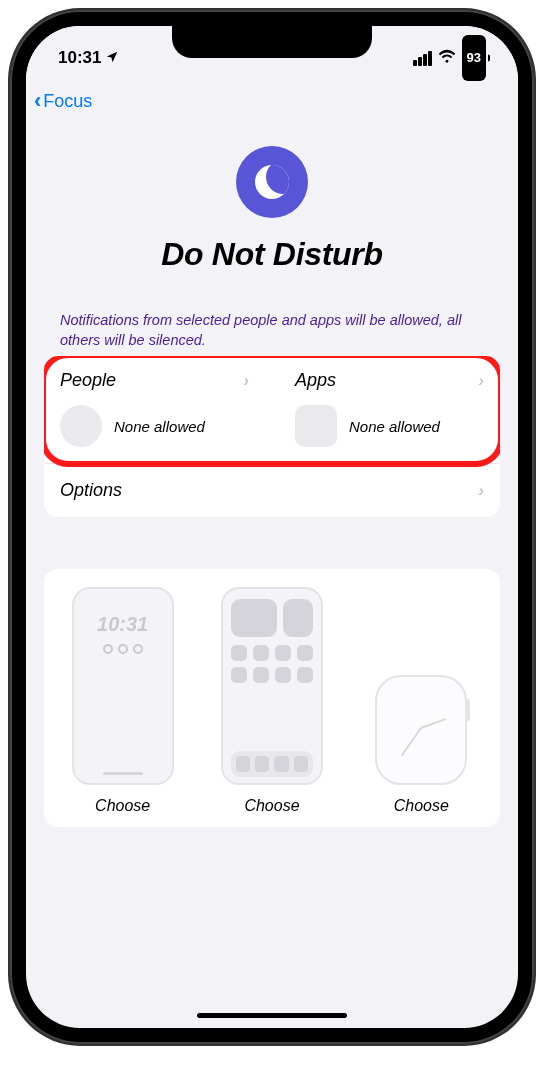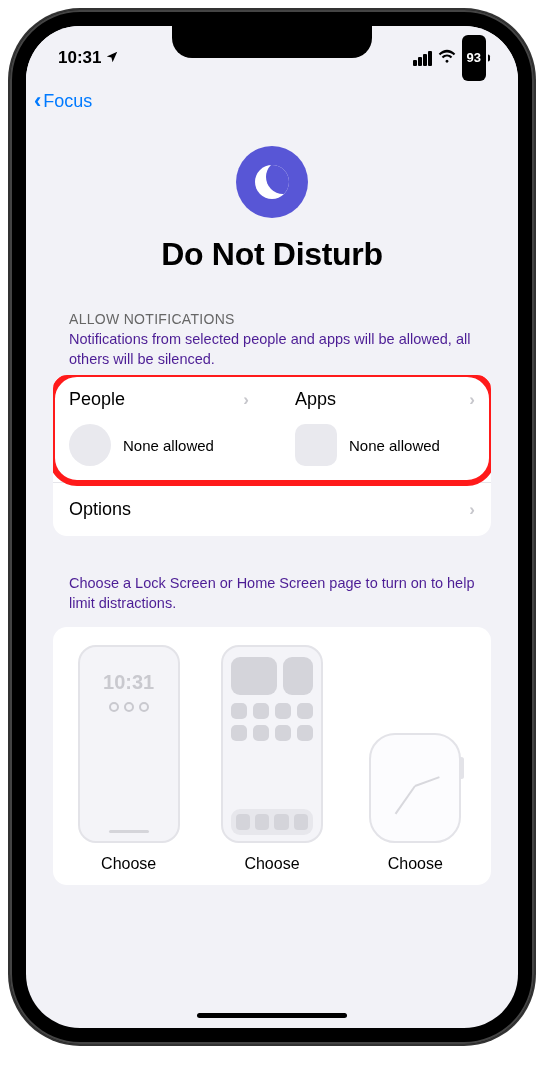--- a/index.html
+++ b/index.html
@@ -66,21 +66,21 @@
     .battery-box::after{
       content:''; position:absolute; right:-4px; top:50%; transform:translateY(-50%);
       width:2.5px; height:7px; background:#000; border-radius:0 2px 2px 0;
     }
     .nav-bar {
       display:flex; align-items:center; padding: 8px 14px 8px 8px; gap:2px;
       background: #f2f2f7;
     }
     .back-link { color:#007aff; font-size:18px; display:flex; align-items:center; gap:2px; }
     .chev-left { font-size:22px; font-weight:600; }
-    .content { padding: 0 27px; overflow-y:auto; height: calc(100% - 120px); }
+    .content { padding: 0 18px; overflow-y:auto; height: calc(100% - 120px); font-style: italic; }
     .hero { text-align:center; padding: 24px 0 30px 0; }
     .focus-icon {
       width:72px; height:72px; border-radius:50%; background:#5856d6;
       margin:0 auto 18px auto; display:flex; align-items:center; justify-content:center;
     }
     .moon {
       width:34px; height:34px; border-radius:50%; background:#fff;
       position:relative; overflow:hidden;
     }
     .moon::after{
@@ -200,21 +200,20 @@
     <div class="content">
 
       <div class="hero">
         <div class="focus-icon">
           <div class="moon"></div>
         </div>
         <div class="hero-title">Do Not Disturb</div>
       </div>
 
       <div class="section-header">
-        <div class="hdr">ALLOW NOTIFICATIONS</div>
         <div class="desc">Notifications from selected people and apps will be allowed, all others will be silenced.</div>
       </div>
 
       <div class="card-wrap">
         <div class="card">
           <div class="notif-row">
             <div class="highlight"></div>
             <div class="notif-cell">
               <div class="cell-top">
                 <span class="cell-title">People</span>
@@ -239,21 +238,20 @@
           <div class="options-row">
             <span class="label">Options</span>
             <span class="chev-right">›</span>
           </div>
         </div>
       </div>
 
       <div class="section-gap"></div>
 
       <div class="section-header">
-        <div class="desc">Choose a Lock Screen or Home Screen page to turn on to help limit distractions.</div>
       </div>
 
       <div class="screens-card">
         <div class="screen-opt">
           <div class="lock-mock">
             <div class="t">10:31</div>
             <div class="dots">
                 <span></span>
                 <span></span>
                 <span></span>

